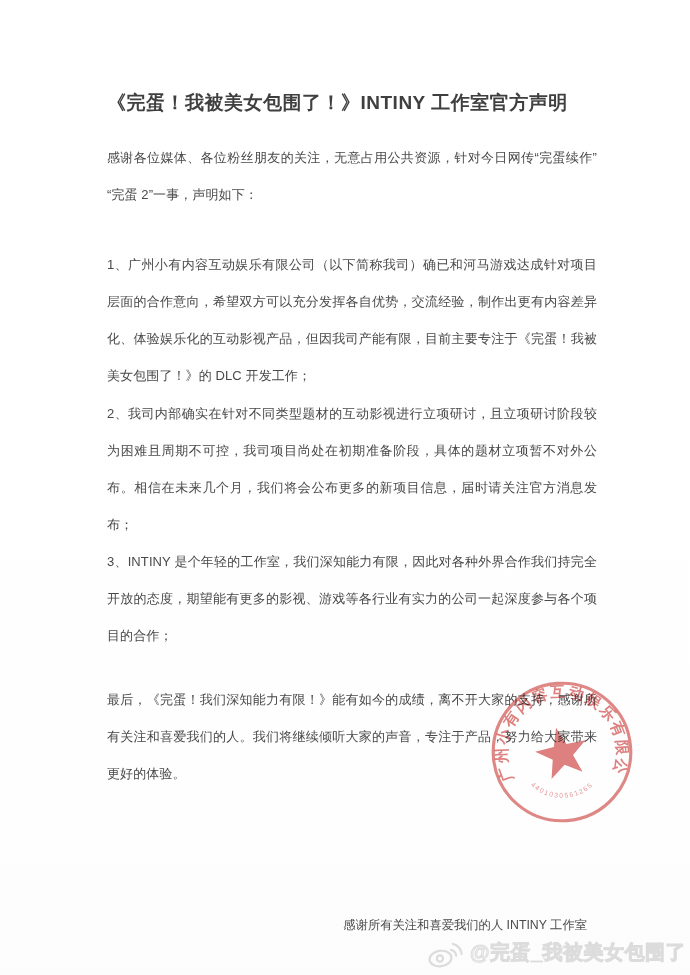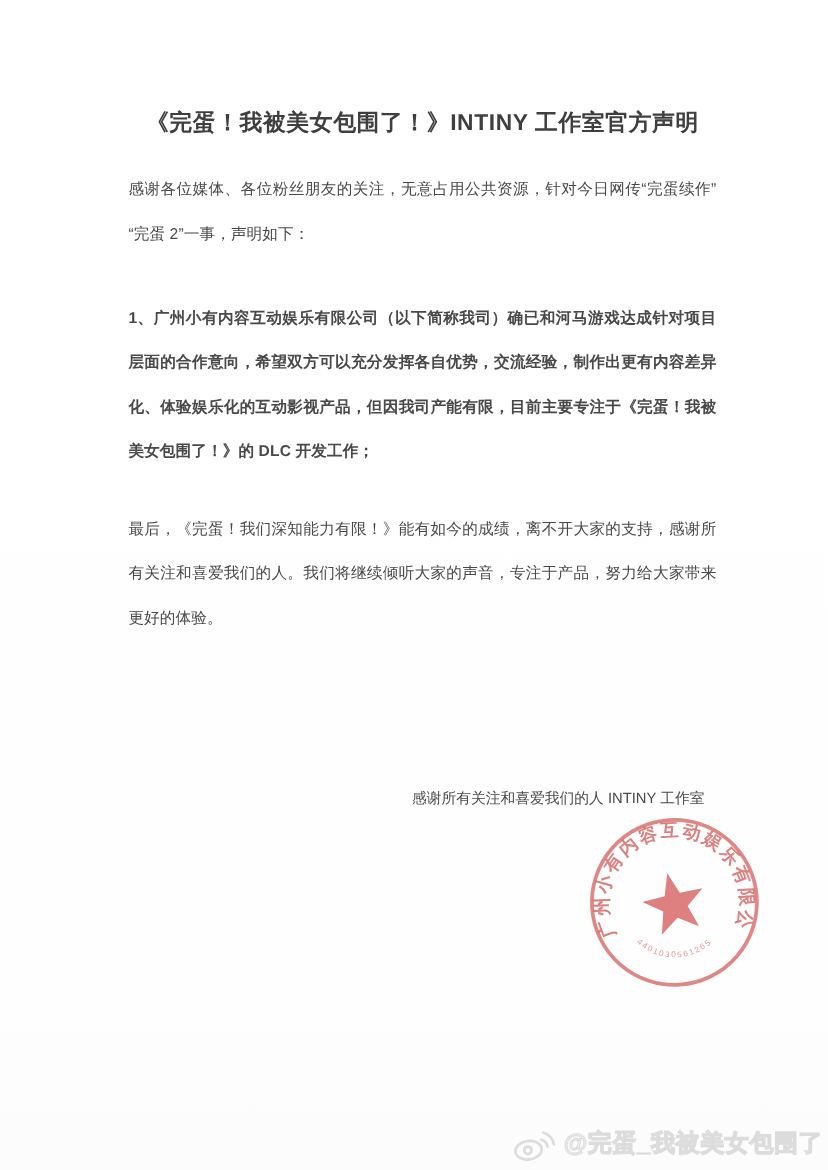--- a/index.html
+++ b/index.html
@@ -19,35 +19,34 @@
     position: absolute;
     inset: 0;
     padding: 0 93px 0 107px;
     color: #4a4a4a;
   }
   .title {
     margin-top: 90px;
     font-size: 19px;
     line-height: 26px;
     font-weight: bold;
-    text-align: center;
     color: #3f3f3f;
     letter-spacing: 0.5px;
     white-space: nowrap;
   }
   .bodytext {
     font-size: 13px;
     line-height: 37.1px;
     text-align: justify;
     text-justify: inter-ideograph;
     color: #494949;
     letter-spacing: 0.1px;
   }
   .intro   { margin-top: 23px; }
-  .p-first { margin-top: 33px; font-weight: bold; }
+  .p-first { margin-top: 33px; }
   .closing { margin-top: 27px; }
   .signature-block {
     margin-top: 40px;
     font-size: 12.3px;
     line-height: 37.1px;
     text-align: right;
     color: #494949;
     white-space: pre-wrap;
   }
   .signature-line, .date-line { padding-right: 10px; }
@@ -88,21 +87,23 @@
 <div class="page">
 
   <div class="doc">
 
     <h1 class="title">《完蛋！我被美女包围了！》INTINY 工作室官方声明</h1>
 
     <p class="bodytext intro">感谢各位媒体、各位粉丝朋友的关注，无意占用公共资源，针对今日网传“完蛋续作” “完蛋 2”一事，声明如下：</p>
 
     <p class="bodytext p-first">1、广州小有内容互动娱乐有限公司（以下简称我司）确已和河马游戏达成针对项目层面的合作意向，希望双方可以充分发挥各自优势，交流经验，制作出更有内容差异化、体验娱乐化的互动影视产品，但因我司产能有限，目前主要专注于《完蛋！我被美女包围了！》的 DLC 开发工作；</p>
 
+    <p class="bodytext">2、我司内部确实在针对不同类型题材的互动影视进行立项研讨，且立项研讨阶段较为困难且周期不可控，我司项目尚处在初期准备阶段，具体的题材立项暂不对外公布。相信在未来几个月，我们将会公布更多的新项目信息，届时请关注官方消息发布；</p>
 
+    <p class="bodytext">3、INTINY 是个年轻的工作室，我们深知能力有限，因此对各种外界合作我们持完全开放的态度，期望能有更多的影视、游戏等各行业有实力的公司一起深度参与各个项目的合作；</p>
 
     <p class="bodytext closing">最后，《完蛋！我们深知能力有限！》能有如今的成绩，离不开大家的支持，感谢所有关注和喜爱我们的人。我们将继续倾听大家的声音，专注于产品，努力给大家带来更好的体验。</p>
 
     <div class="signature-block">
       <div class="signature-line">感谢所有关注和喜爱我们的人 INTINY 工作室</div>
       
     </div>
 
   </div>
 

